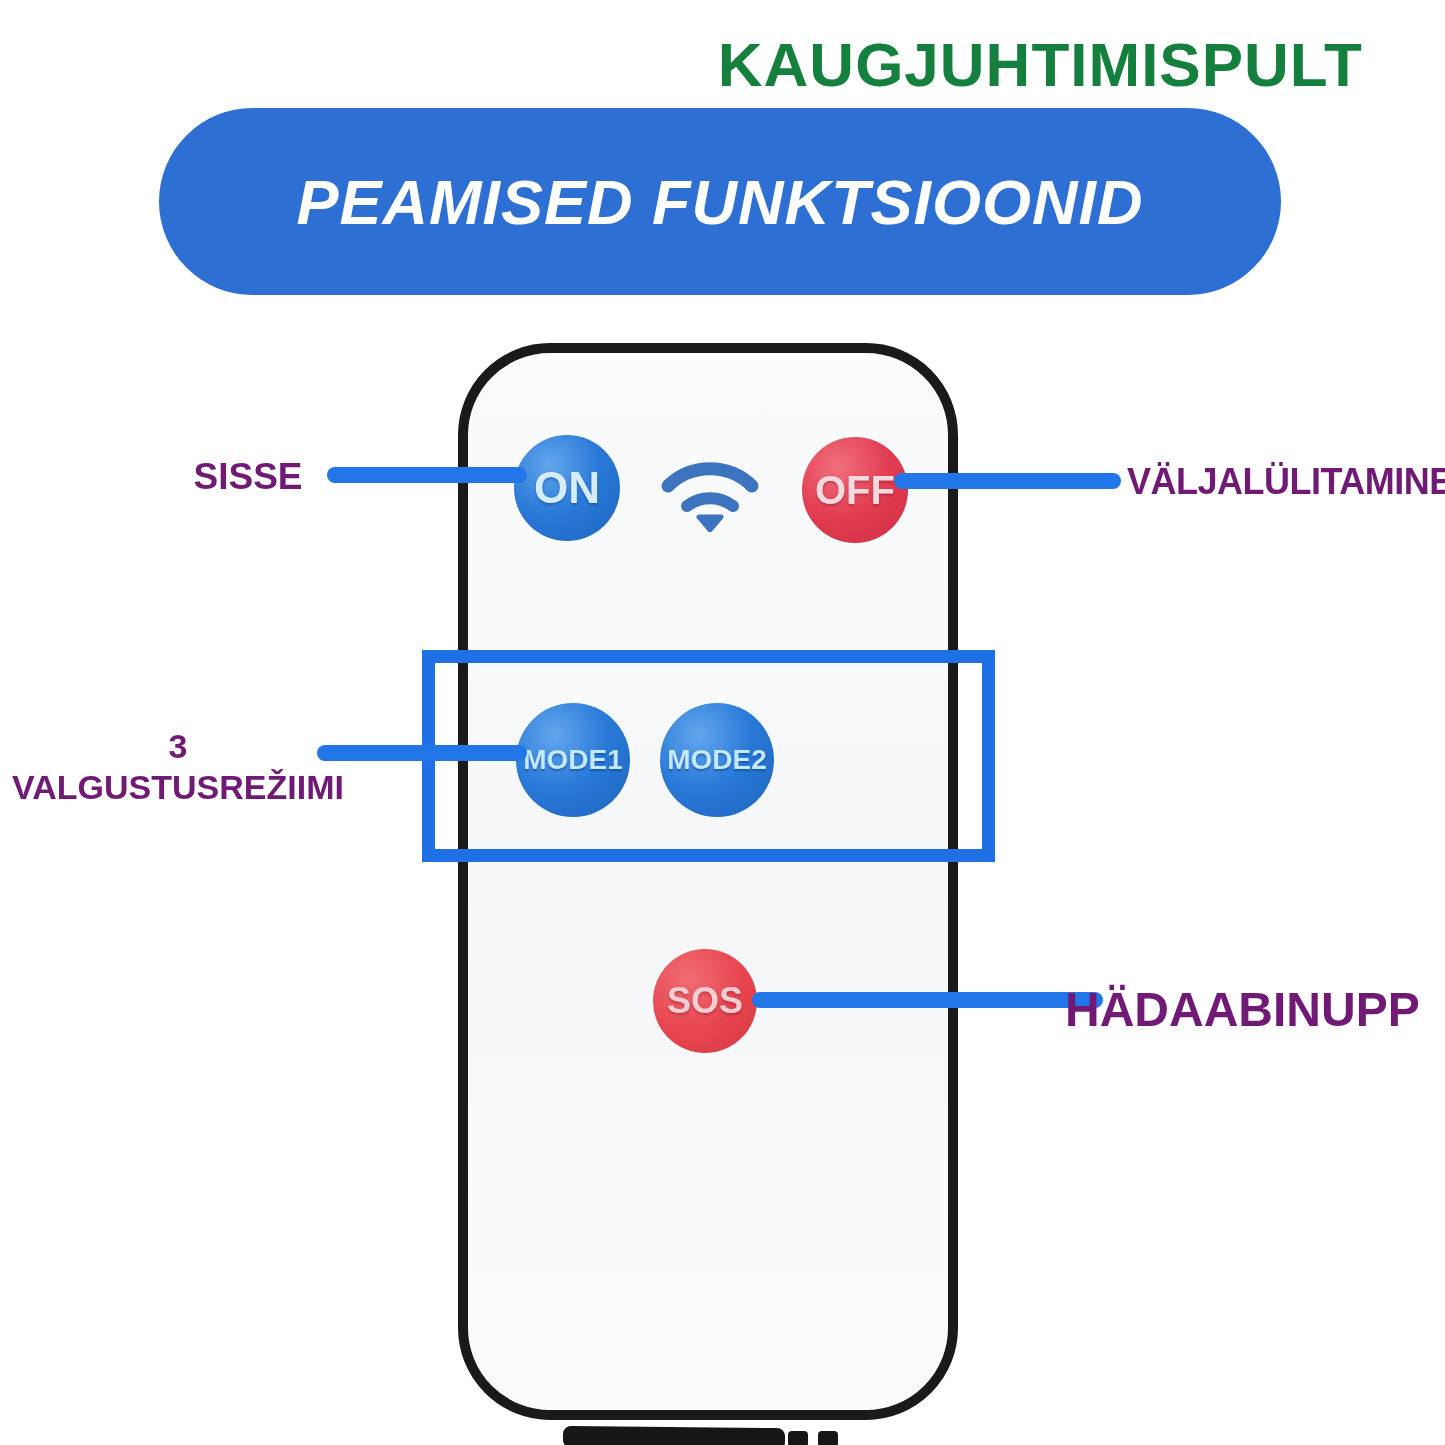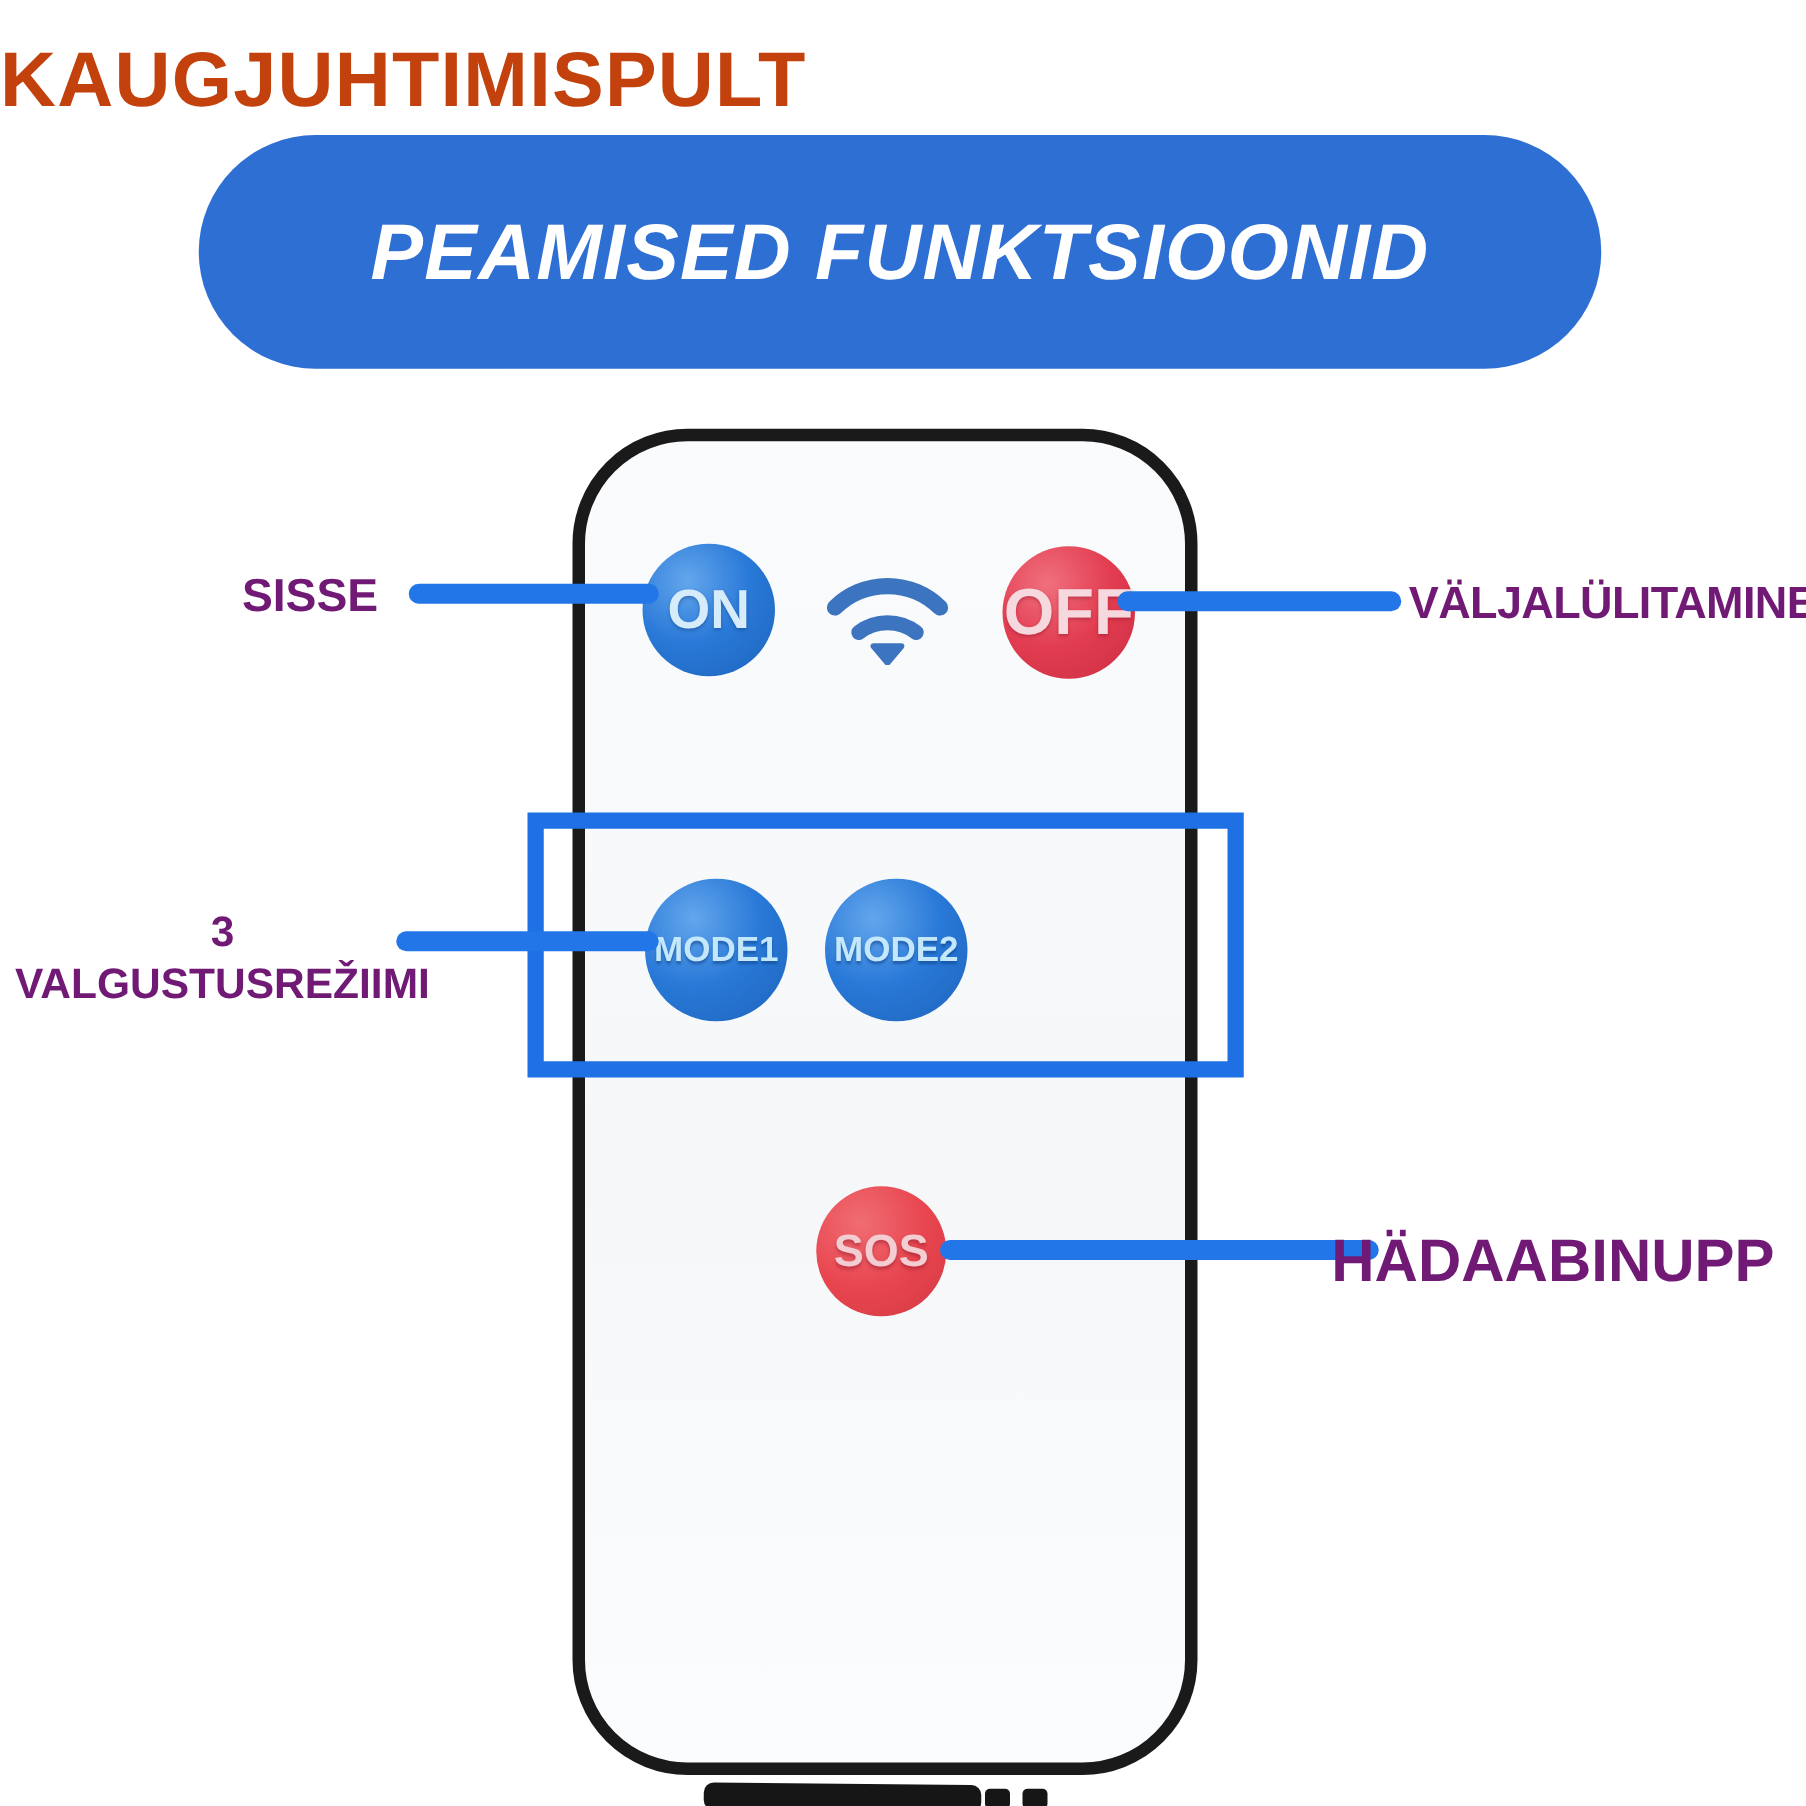--- a/index.html
+++ b/index.html
@@ -6,22 +6,22 @@
   body{
     width:1445px;height:1445px;position:relative;overflow:hidden;
     font-family:"Liberation Sans", sans-serif;
     -webkit-font-smoothing:antialiased;
   }
   .canvas{position:absolute;inset:0;background:#ffffff;}
 
   
   .page-title{
     position:absolute;left:0;top:26px;width:1363px;height:78px;
-    text-align:left;font-size:62px;font-weight:bold;letter-spacing:1px;
-    color:#c2410c;line-height:78px;margin:0;
+    text-align:right;font-size:62px;font-weight:bold;letter-spacing:1px;
+    color:#15803d;line-height:78px;margin:0;
   }
   .banner{
     position:absolute;left:159px;top:108px;width:1122px;height:187px;
     background:#2E6FD3;border-radius:94px;
     display:flex;align-items:center;justify-content:center;font-style:italic;
   }
   .banner span{
     color:#ffffff;font-size:63px;font-weight:bold;letter-spacing:1px;
     white-space:nowrap;
   }
@@ -46,21 +46,21 @@
   
   .rbtn{
     position:absolute;border-radius:50%;
     display:flex;align-items:center;justify-content:center;
     font-weight:bold;white-space:nowrap;
   }
   .btn-blue{background:radial-gradient(circle at 34% 28%, #63a6ec 0%, #2979d8 48%, #1d64bb 100%);}
   .btn-red {background:radial-gradient(circle at 34% 28%, #f0707e 0%, #e23c50 50%, #cb2f44 100%);}
   .btn-on {left:514px;top:435px;width:106px;height:106px;font-size:44px;
            color:#d6ecfb;text-shadow:0 2px 3px rgba(10,60,130,.45);}
-  .btn-off{left:802px;top:437px;width:106px;height:106px;font-size:52px;
+  .btn-off{left:802px;top:437px;width:106px;height:106px;font-size:40px;
            color:#f6d9de;text-shadow:0 2px 3px rgba(140,20,40,.45);}
   .btn-mode{width:114px;height:114px;top:703px;font-size:28px;
            color:#c4e8fb;text-shadow:0 2px 2px rgba(10,60,130,.5);letter-spacing:0;}
   .mode-1{left:516px;justify-content:center;}
   .mode-2{left:660px;}
   .mode-3{left:801px;}
   .btn-sos{left:653px;top:949px;width:104px;height:104px;font-size:36px;
            background:radial-gradient(circle at 34% 28%, #f06d73 0%, #e8454f 52%, #d23a44 100%);
            color:#f2ced2;text-shadow:0 2px 3px rgba(140,20,40,.45);}
 

